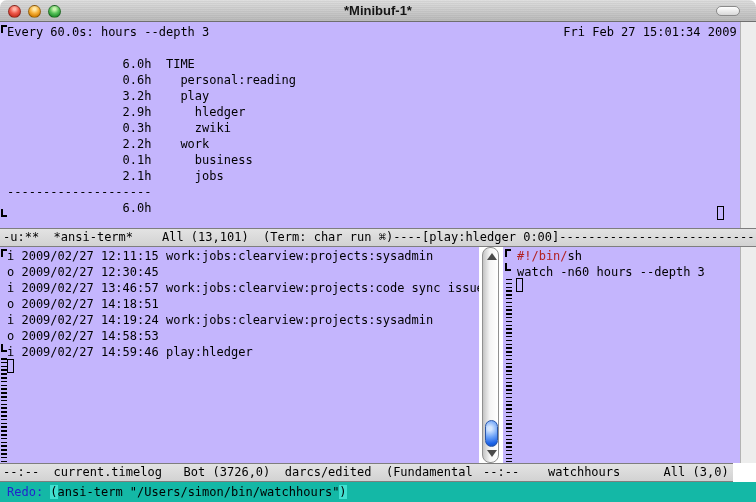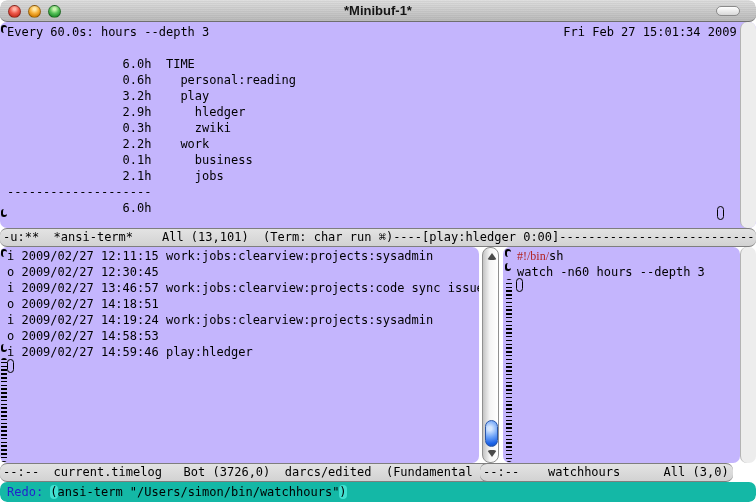--- a/index.html
+++ b/index.html
@@ -1,15 +1,15 @@
 <!DOCTYPE html>
 <html><head>
 <meta charset="utf-8">
 <style>
-  * { margin:0; padding:0; box-sizing:border-box;border-radius:7px; }
+  * { margin:0; padding:0; box-sizing:border-box; }
   html,body { background:#ffffff; }
   .window {
     position:relative; width:756px; height:502px; overflow:hidden;
     background:#ffffff; border-radius:7px 7px 0 0;
     font-family:"DejaVu Sans Mono", monospace; font-size:12px; color:#000;
   }
   
   .titlebar {
     position:absolute; left:0; top:0; width:756px; height:22px;
     background:repeating-linear-gradient(to bottom, #ececec 0 1px, #e2e2e2 1px 2px),
@@ -31,21 +31,21 @@
   }
   
   .pane { position:absolute; background:#c4b5fd; overflow:hidden; }
   .pane-ansi    { left:0;   top:22px;  width:756px; height:206px; }
   .pane-timelog { left:0;   top:247px; width:479px; height:216px;padding-left:27px; }
   .pane-script  { left:503px;top:247px; width:237px; height:216px; }
   .buftext { position:absolute; white-space:pre; line-height:16px; }
   .pane-ansi    .buftext { left:7px;  top:2px; }
   .pane-timelog .buftext { left:7px;  top:1px; }
   .pane-script  .buftext { left:14px; top:1px; }
-  .red { color:#b22222;font-family:Liberation Serif, serif; }
+  .red { color:#b22222; }
   
   .modeline {
     position:absolute; height:19px; overflow:hidden; white-space:pre;
     background:linear-gradient(#e3e3e3,#d2d2d2);
     border-top:1px solid #7e7e7e; border-bottom:1px solid #7e7e7e;
     line-height:17px; padding-left:3px; color:#000;
   }
   .ml-ansi    { left:0;    top:228px; width:756px; }
   .ml-timelog { left:0;    top:463px; width:503px; border-right:1px solid #8a8a8a; }
   .ml-watch   { left:480px; top:463px; width:253px; }

